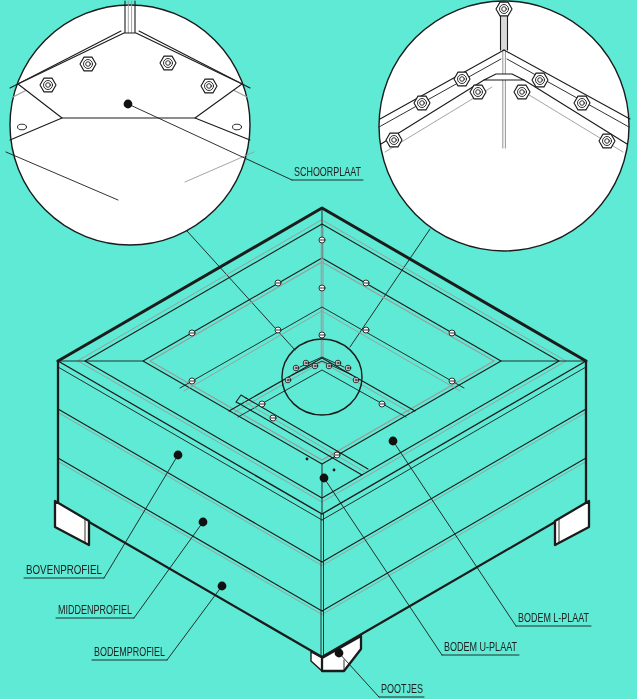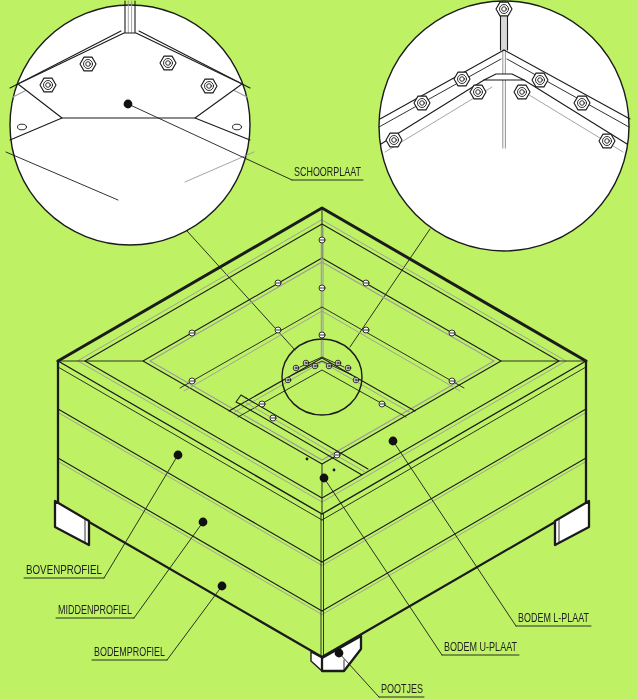--- a/index.html
+++ b/index.html
@@ -1,16 +1,16 @@
 <!DOCTYPE html>
 <html><head>
 <meta charset="utf-8">
 <style>
   html,body{margin:0;padding:0;background:#ffffff;}
-  .stage{position:relative;width:637px;height:699px;background:#bef264;overflow:hidden;
+  .stage{position:relative;width:637px;height:699px;background:#5eead4;overflow:hidden;
          font-family:"Liberation Sans", sans-serif;}
   svg{display:block;}
   .ln{stroke:#1b1b1b;fill:none;stroke-width:1.1;stroke-linecap:round;stroke-linejoin:round;}
   .ln-xthick{stroke-width:3;}
   .ln-thick{stroke-width:2.3;}
   .ln-med{stroke-width:1.4;}
   .ln-thin{stroke-width:0.9;}
   .gry{stroke:#9b9b9b;fill:none;stroke-width:1.1;stroke-linecap:round;}
   .gry-thin{stroke-width:0.9;}
   .whitefill{fill:#ffffff;}

